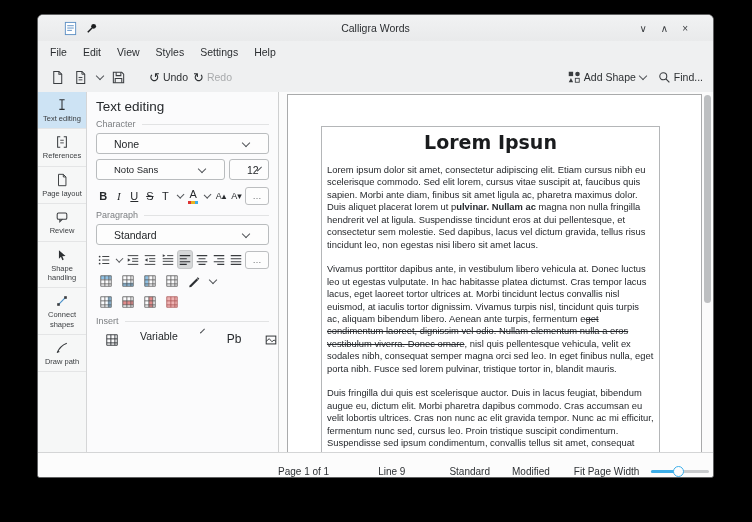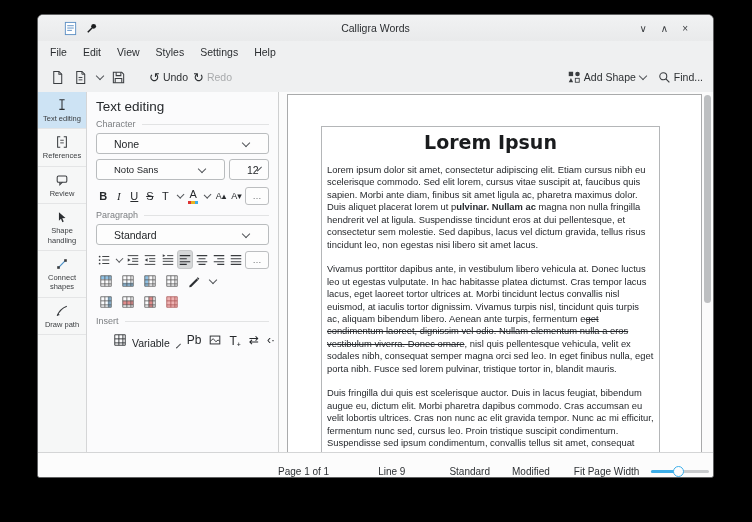--- a/index.html
+++ b/index.html
@@ -55,21 +55,21 @@
   .fbtn.b{font-weight:bold;} .fbtn.i{font-style:italic;font-family:"Liberation Serif",serif;}
   .fbtn.u{text-decoration:underline;} .fbtn.s{text-decoration:line-through;}
   .acolor{display:flex;flex-direction:column;align-items:center;line-height:1;}
   .acolor .bar{width:10px;height:3px;margin-top:1px;background:linear-gradient(90deg,#d33 33%,#e6b222 33% 66%,#3daee9 66%);}
   .btn-more{margin-left:auto;width:26px;height:18px;border:1px solid #bcbec0;border-radius:3px;
             background:#fdfdfd;color:#6a6d70;font-size:9px;display:flex;align-items:center;justify-content:center;}
   .pbtn{display:flex;align-items:center;justify-content:center;width:19px;height:19px;background:none;
         border:1px solid transparent;padding:0;border-radius:3px;}
   .pbtn.sel{background:#d5d7d8;border-color:#c3c5c6;}
   .tbl-row{display:flex;align-items:center;gap:3px;margin:2px 0;}
-  .ins-row{display:flex;align-items:flex-end;gap:4px;margin:3px 16px;}
+  .ins-row{display:flex;align-items:flex-start;gap:20px;margin:3px 8px;}
   .ins-label{font-size:10.5px;color:#232629;}
   .glyphbtn{font-size:12px;color:#26292c;background:none;border:none;padding:0 2px;height:18px;
             display:flex;align-items:center;}
   
   .docarea{flex:1 1 auto;position:relative;background:#fbfbfb;overflow:hidden;}
   .page{position:absolute;left:8px;top:2px;width:413px;height:420px;background:#fff;
         border:1px solid #a9aaab;}
   .textframe{position:absolute;left:33px;top:31px;width:339px;height:400px;border:1px solid #b4b6b8;
              padding:3px 5px;box-sizing:border-box;}
   .doc-title{font-size:19px;font-weight:bold;color:#1a1c1e;text-align:center;margin:1px 0 11px;
@@ -186,20 +186,27 @@
       </div>
       <div class="side-item">
         <svg width="14" height="14" viewBox="0 0 16 16">
           <path d="M6 2H3v12h3M10 2h3v12h-3" stroke="#3a3d40" stroke-width="1.2" fill="none"></path>
           <path d="M6 6h4M6 9h4" stroke="#3a3d40" stroke-width="1" fill="none"></path>
         </svg>
         <span class="lbl">References</span>
       </div>
       <div class="side-item">
         <svg width="14" height="14" viewBox="0 0 16 16">
+          <path d="M4 1.5h5.5L12.5 4.5v10H4z" fill="none" stroke="#3a3d40" stroke-width="1.1"></path>
+          <path d="M9.5 1.5v3h3" fill="none" stroke="#3a3d40" stroke-width="1.1"></path>
+        </svg>
+        <span class="lbl">Page layout</span>
+      </div>
+      <div class="side-item">
+        <svg width="14" height="14" viewBox="0 0 16 16">
           <rect x="2.5" y="3.5" width="11" height="7" rx="1.5" fill="none" stroke="#3a3d40" stroke-width="1.2"></rect>
           <path d="M5.5 10.5v3l3-3" fill="none" stroke="#3a3d40" stroke-width="1.2"></path>
         </svg>
         <span class="lbl">Review</span>
       </div>
       <div class="side-item">
         <svg width="14" height="14" viewBox="0 0 16 16">
           <path d="M4.5 2.5 L12 9 L8.3 9.4 L10 13.2 L8.4 13.9 L6.8 10.1 L4.5 12.4 Z" fill="#2c2f32"></path>
         </svg>
         <span class="lbl">Shape handling</span>

